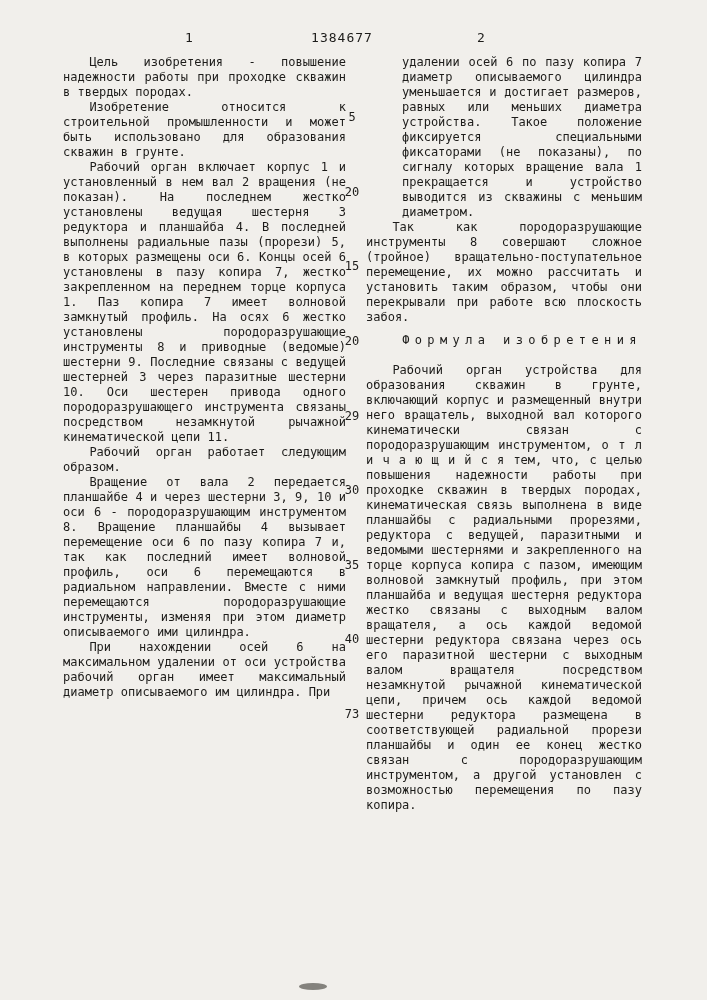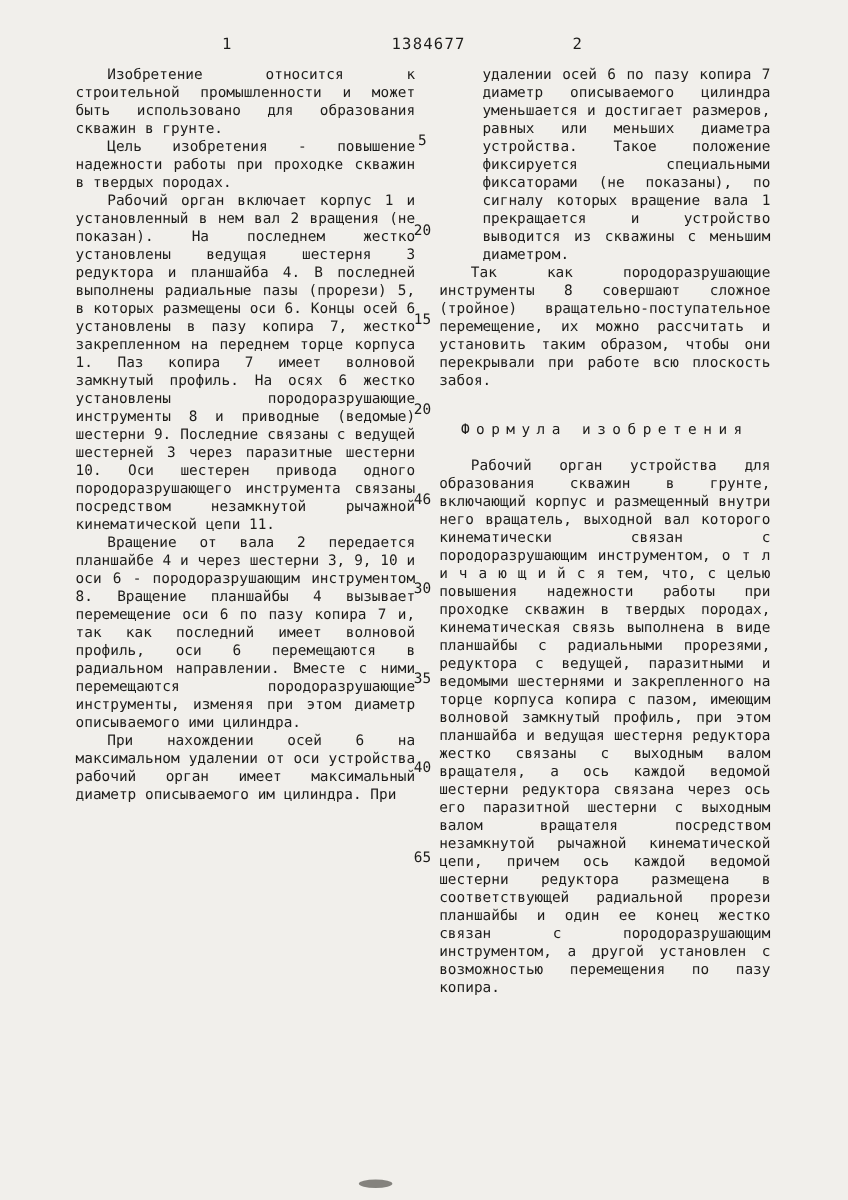--- a/index.html
+++ b/index.html
@@ -17,45 +17,45 @@
     overflow: hidden;
   }
   
   .header span {
     position: absolute;
     top: 30px;
     font-size: 13px;
     line-height: 15px;
   }
   .hdr-left  { left: 185px; }
-  .hdr-num   { left: 296px; width: 92px; text-align: right; letter-spacing: 1px; }
+  .hdr-num   { left: 296px; width: 92px; text-align: center; letter-spacing: 1px; }
   .hdr-right { left: 477px; }
   
   .col {
     position: absolute;
     top: 55px;
     font-size: 12px;
     line-height: 15px;
     text-align: justify;
     hyphens: auto;
     -webkit-hyphens: auto;
     word-break: break-word;
   }
   .col-left  { left: 63px;  width: 283px; }
   .col-right { left: 366px; width: 276px; }
   .col p { text-indent: 2.2em; }
   .col p.no-indent { text-indent: 0; margin-left: 36px; }
   .formula-heading {
     font-size: 12px;
     font-weight: normal;
-    text-align: center;
+    text-align: right;
     letter-spacing: 0.45em;
     white-space: nowrap;
     text-indent: 0;
-    margin: 26px 0 15px 0;
+    margin: 8px 0 15px 0;
   }
   
   .gutter {
     position: absolute;
     left: 340px;
     top: 110px;
     width: 24px;
     height: 612px;
     display: flex;
     flex-direction: column;
@@ -85,31 +85,32 @@
     <span class="hdr-left">1</span>
     <span class="hdr-num">1384677</span>
     <span class="hdr-right">2</span>
   </div>
 
   <div class="gutter">
     <span>5</span>
     <span>20</span>
     <span>15</span>
     <span>20</span>
-    <span>46</span>
+    <span>29</span>
     <span>30</span>
     <span>35</span>
     <span>40</span>
-    <span>65</span>
+    <span>73</span>
   </div>
 
   <div class="col col-left">
+    <p>Цель изобретения - повышение надежности работы при проходке скважин в твердых породах.</p>
     <p>Изобретение относится к строительной промышленности и может быть использовано для образования скважин в грунте.</p>
-    <p>Цель изобретения - повышение надежности работы при проходке скважин в твердых породах.</p>
     <p>Рабочий орган включает корпус 1 и установленный в нем вал 2 вращения (не показан). На последнем жестко установлены ведущая шестерня 3 редуктора и планшайба 4. В последней выполнены радиальные пазы (прорези) 5, в которых размещены оси 6. Концы осей 6 установлены в пазу копира 7, жестко закрепленном на переднем торце корпуса 1. Паз копира 7 имеет волновой замкнутый профиль. На осях 6 жестко установлены породоразрушающие инструменты 8 и приводные (ведомые) шестерни 9. Последние связаны с ведущей шестерней 3 через паразитные шестерни 10. Оси шестерен привода одного породоразрушающего инструмента связаны посредством незамкнутой рычажной кинематической цепи 11.</p>
+    <p>Рабочий орган работает следующим образом.</p>
     <p>Вращение от вала 2 передается планшайбе 4 и через шестерни 3, 9, 10 и оси 6 - породоразрушающим инструментом 8. Вращение планшайбы 4 вызывает перемещение оси 6 по пазу копира 7 и, так как последний имеет волновой профиль, оси 6 перемещаются в радиальном направлении. Вместе с ними перемещаются породоразрушающие инструменты, изменяя при этом диаметр описываемого ими цилиндра.</p>
     <p>При нахождении осей 6 на максимальном удалении от оси устройства рабочий орган имеет максимальный диаметр описываемого им цилиндра. При</p>
   </div>
 
   <div class="col col-right">
     <p class="no-indent">удалении осей 6 по пазу копира 7 диаметр описываемого цилиндра уменьшается и достигает размеров, равных или меньших диаметра устройства. Такое положение фиксируется специальными фиксаторами (не показаны), по сигналу которых вращение вала 1 прекращается и устройство выводится из скважины с меньшим диаметром.</p>
     <p>Так как породоразрушающие инструменты 8 совершают сложное (тройное) вращательно-поступательное перемещение, их можно рассчитать и установить таким образом, чтобы они перекрывали при работе всю плоскость забоя.</p>
     <h2 class="formula-heading">Формула изобретения</h2>
     <p>Рабочий орган устройства для образования скважин в грунте, включающий корпус и размещенный внутри него вращатель, выходной вал которого кинематически связан с породоразрушающим инструментом, о т л и ч а ю щ и й с я тем, что, с целью повышения надежности работы при проходке скважин в твердых породах, кинематическая связь выполнена в виде планшайбы с радиальными прорезями, редуктора с ведущей, паразитными и ведомыми шестернями и закрепленного на торце корпуса копира с пазом, имеющим волновой замкнутый профиль, при этом планшайба и ведущая шестерня редуктора жестко связаны с выходным валом вращателя, а ось каждой ведомой шестерни редуктора связана через ось его паразитной шестерни с выходным валом вращателя посредством незамкнутой рычажной кинематической цепи, причем ось каждой ведомой шестерни редуктора размещена в соответствующей радиальной прорези планшайбы и один ее конец жестко связан с породоразрушающим инструментом, а другой установлен с возможностью перемещения по пазу копира.</p>
   </div>

